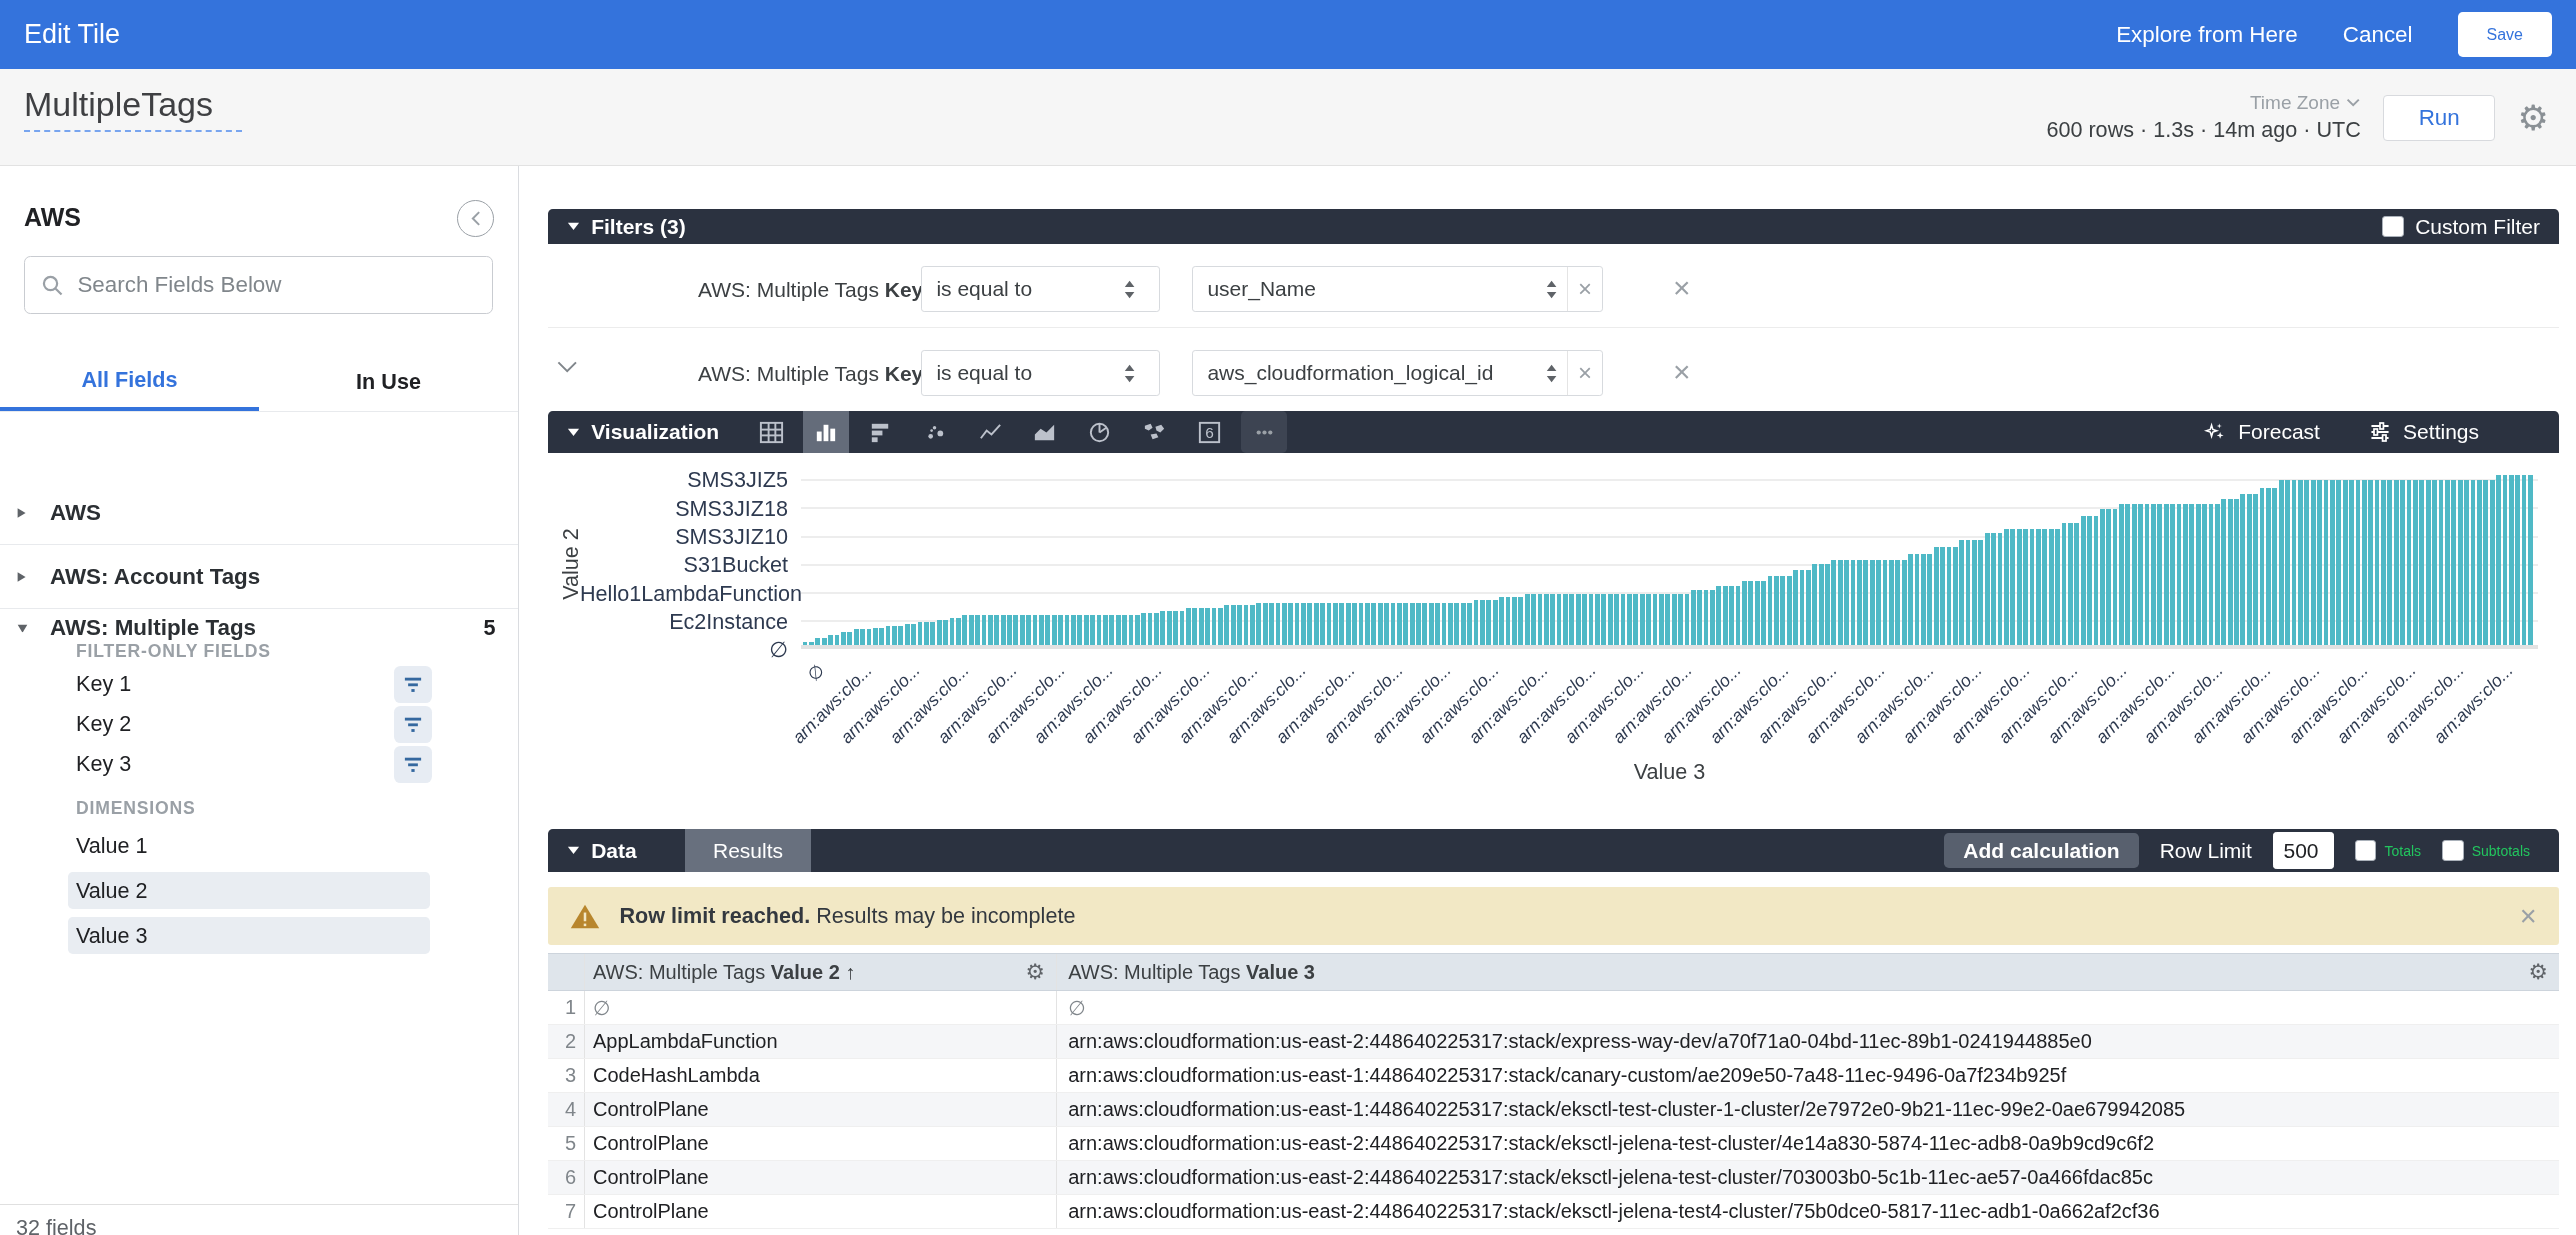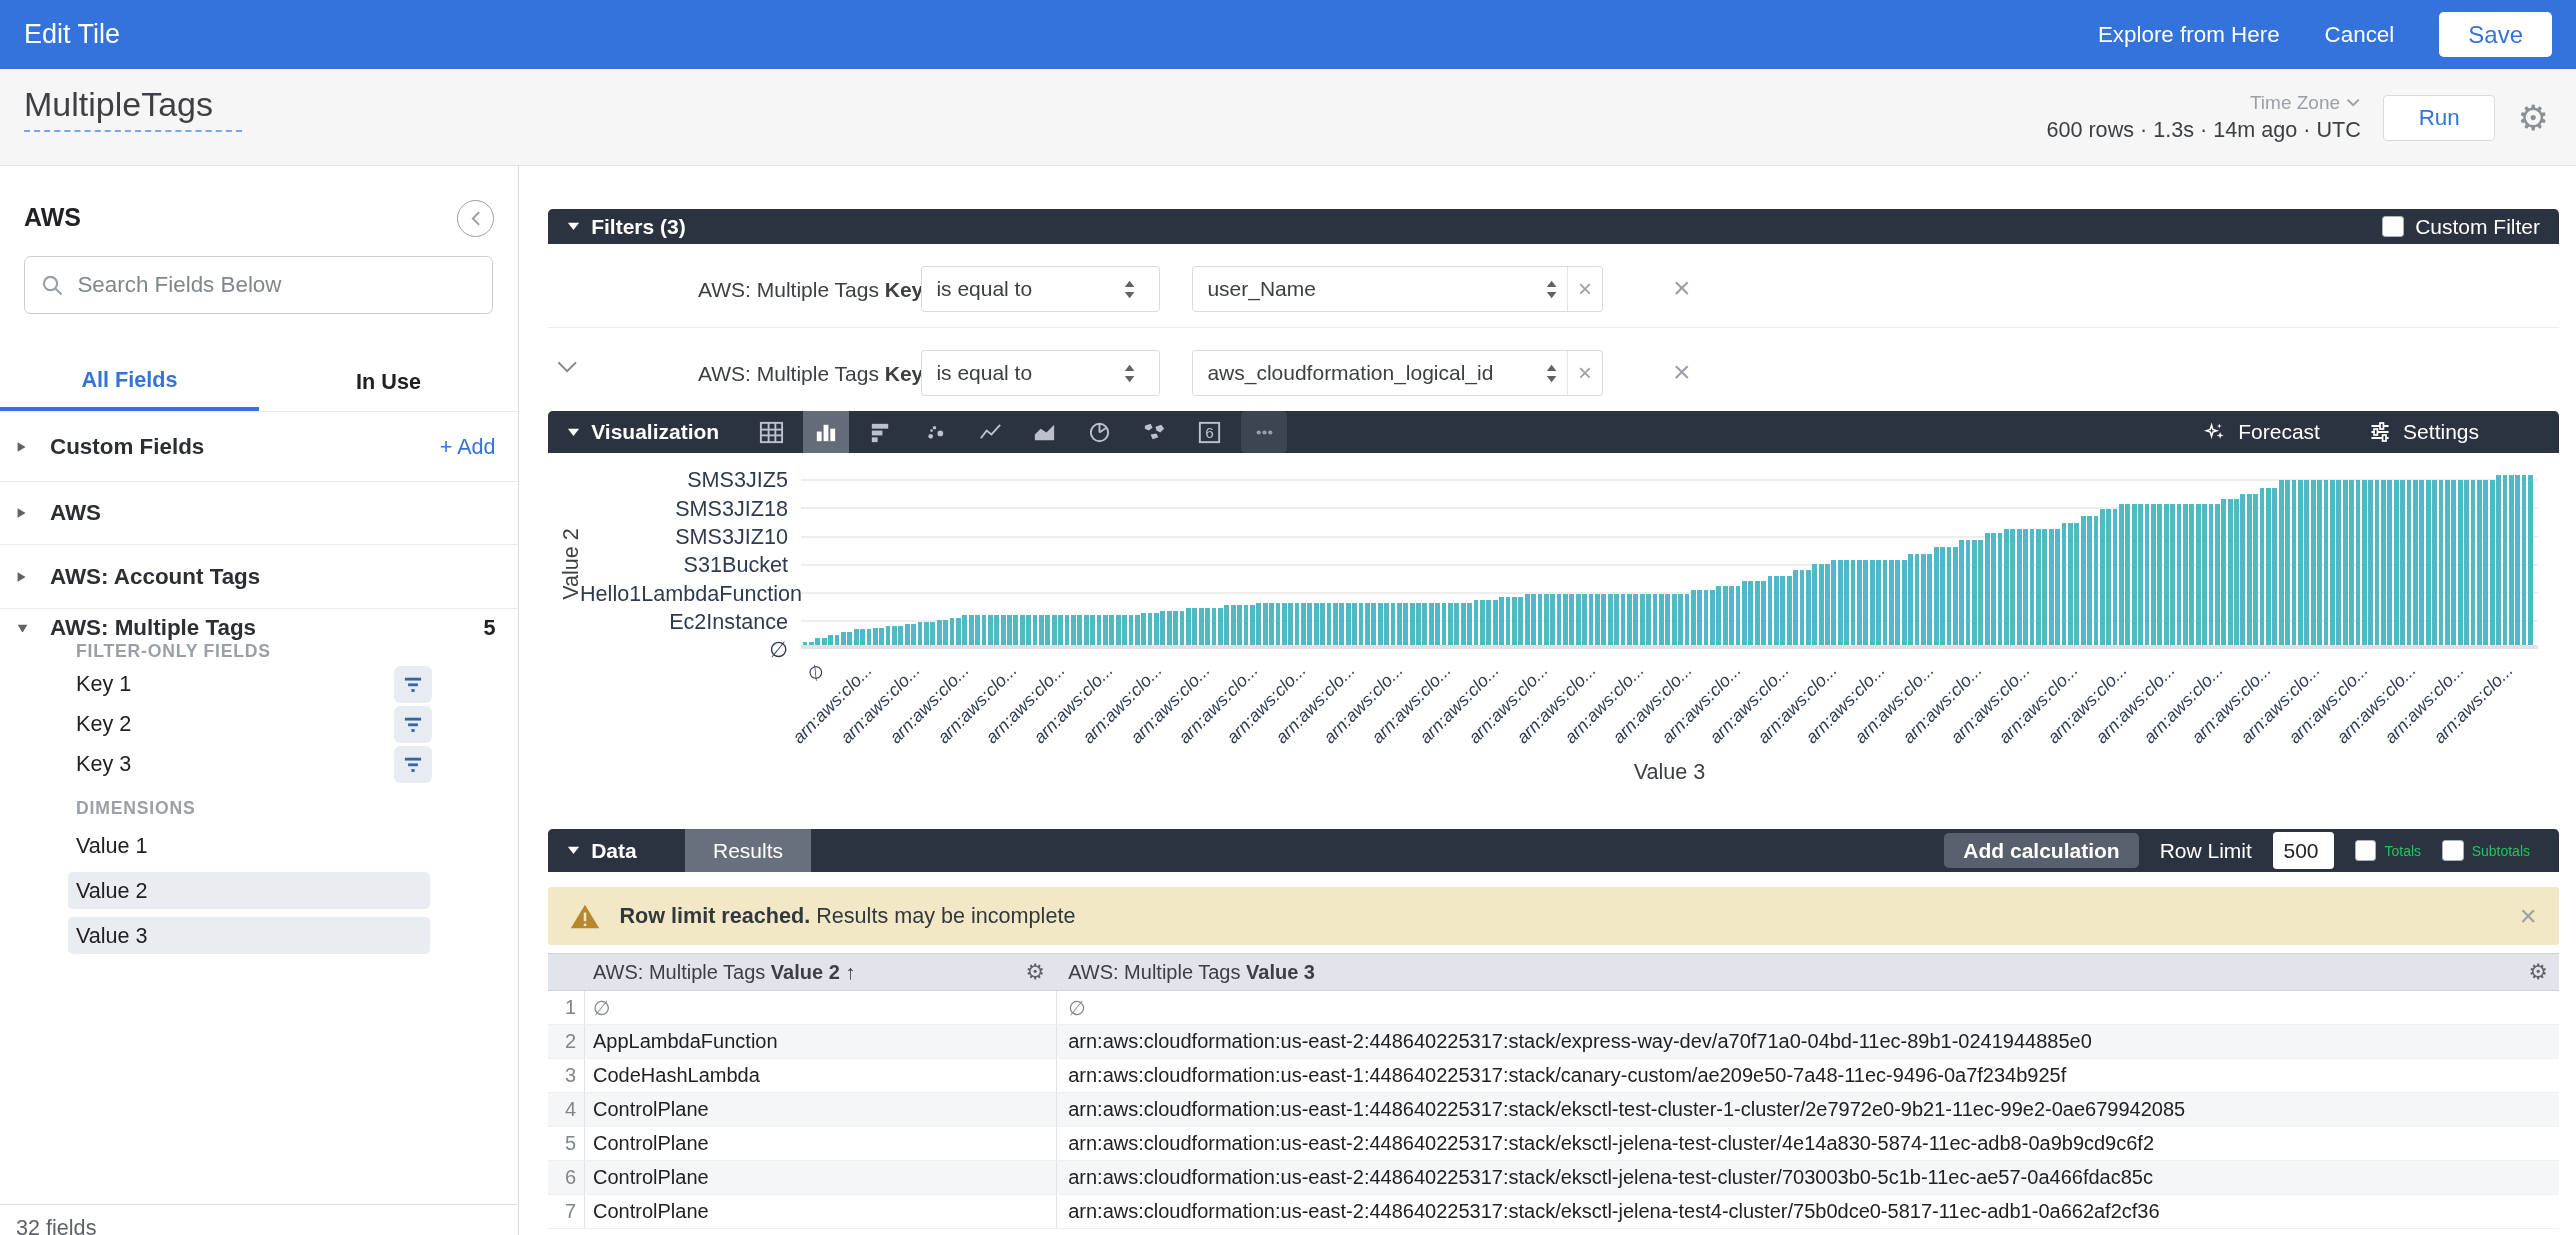--- a/index.html
+++ b/index.html
@@ -6,21 +6,21 @@
   html,body { width:2576px; height:1236px; overflow:hidden; background:#fff;
     font-family:"Liberation Sans","DejaVu Sans",sans-serif; }
   .page { position:relative; width:2576px; height:944px; background:#fff; }
 
   
   .topbar { position:absolute; left:0; top:0; width:2576px; height:69px; background:#3473dc;
     display:flex; align-items:center; justify-content:space-between; padding:0 24px; }
   .topbar-title { color:#fff; font-size:27px; }
   .topbar-actions { display:flex; align-items:center; gap:45px; }
   .topbar-link { color:#fff; font-size:22.4px; cursor:pointer; }
-  .save-btn { background:#fff; color:#3473dc; font-size:24px; border:none; border-radius:4.8px;
+  .save-btn { background:#fff; color:#3473dc; font-size:16px; border:none; border-radius:4.8px;
     height:45px; padding:0 29px; cursor:pointer; }
 
   
   .toolbar { position:absolute; left:0; top:69px; width:2576px; height:97px; background:#f6f6f6;
     border-bottom:1.6px solid #e2e2e2; }
   .query-title { position:absolute; left:24px; top:16px; }
   .query-title span { font-size:34px; color:#3f4043; }
   .title-dashes { width:218px; border-bottom:2.4px dashed #78a5ef; margin-top:6.4px; }
   .toolbar-right { position:absolute; right:27px; top:0; height:97px; display:flex; align-items:center; gap:22.4px; }
   .tz-stats { display:flex; flex-direction:column; align-items:flex-end; gap:3.2px; }
@@ -204,27 +204,20 @@
         <line x1="20" y1="20" x2="28" y2="28" stroke="#9aa0a6" stroke-width="3"></line>
       </svg>
       <input type="text" placeholder="Search Fields Below" style="">
     </div>
 
     <div class="sb-tabs">
       <div class="sb-tab idle">In Use</div>
       <div class="sb-tab active" style="left:0">All Fields</div>
     </div>
 
-    <div class="sb-row" style="top:246px;height:70px">
-      <svg class="tri" width="9.6" height="13" viewBox="0 0 12 16">
-        <polygon points="2,2 12,8 2,14" fill="#5f6368"></polygon>
-        </svg>
-      <span class="lbl">Custom Fields</span>
-      <span class="right add-link">+ Add</span>
-    </div>
     <div class="sb-row" style="top:315px;height:64px">
       <svg class="tri" width="9.6" height="13" viewBox="0 0 12 16">
         <polygon points="2,2 12,8 2,14" fill="#5f6368"></polygon>
         </svg>
       <span class="lbl">AWS</span>
     </div>
     <div class="sb-row" style="top:379px;height:64px">
       <svg class="tri" width="9.6" height="13" viewBox="0 0 12 16">
         <polygon points="2,2 12,8 2,14" fill="#5f6368"></polygon>
         </svg>

